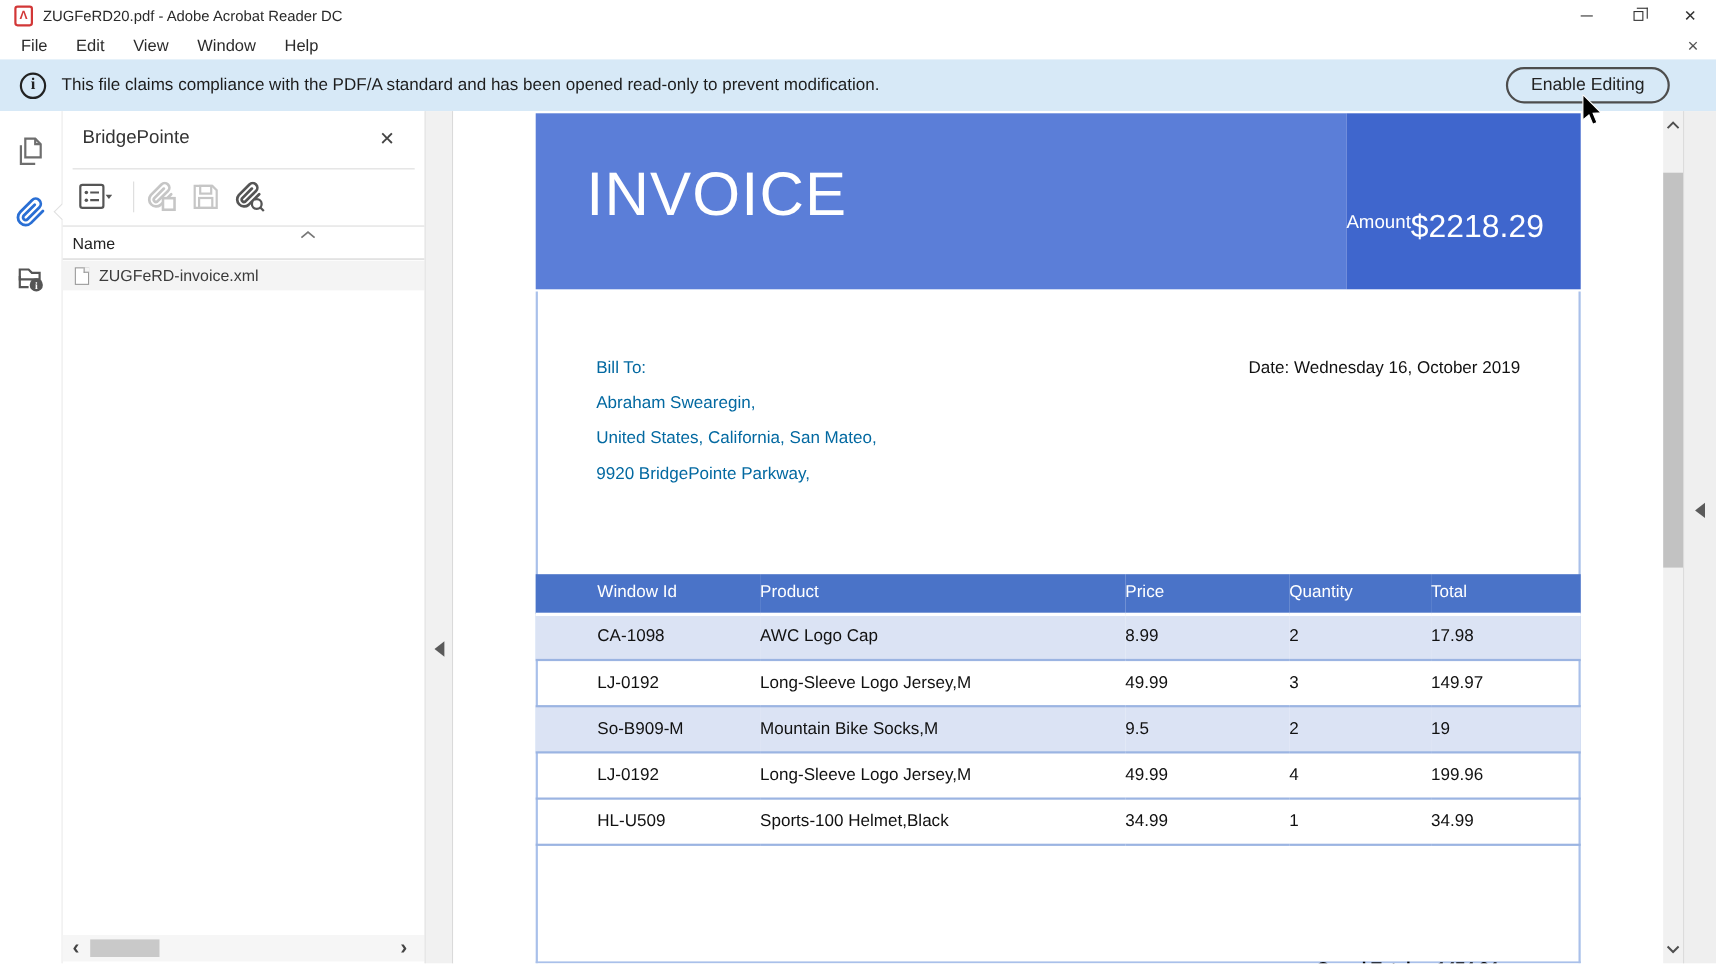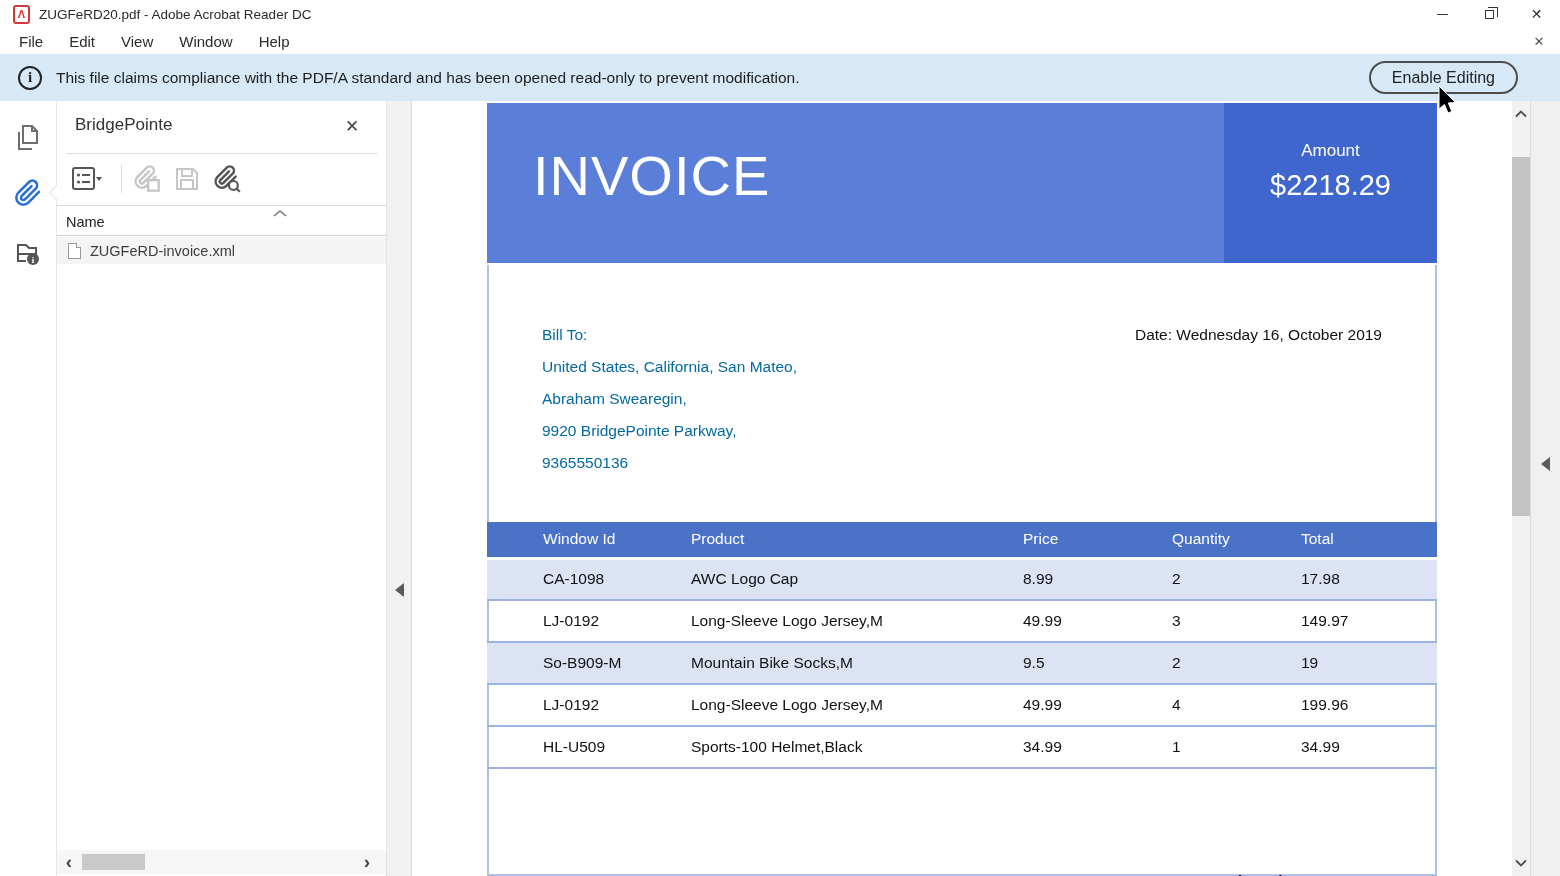--- a/index.html
+++ b/index.html
@@ -62,21 +62,21 @@
   .collapse-left { position:absolute; left:329px; top:0; width:26px; height:775px; background:#f1f1f1; border-left:1px solid #e3e3e3; border-right:1px solid #d8d8d8; }
   .panel-wrap { position:absolute; left:57px; top:0; width:355px; height:775px; }
   .tri-left { width:0; height:0; border-top:7px solid transparent; border-bottom:7px solid transparent; border-right:9px solid #5a5a5a; position:absolute; }
 
   
   .viewport { position:absolute; left:412px; top:0; width:1100px; height:775px; background:#fff; overflow:hidden; }
   .page { position:absolute; left:75px; top:2px; width:950px; height:773px; background:#fff; }
 
   .inv-header { position:absolute; left:0; top:0; width:950px; height:160px; }
   .inv-header-light { position:absolute; left:0; top:0; width:737px; height:160px; background:#5b7ed8; }
-  .inv-header-dark { position:absolute; left:737px; top:0; width:213px; height:160px; background:#3f66cd; display:flex; flex-direction:column; align-items:center; padding-top:38px; }
+  .inv-header-dark { position:absolute; left:737px; top:0; width:213px; height:160px; background:#3f66cd; display:flex; flex-direction:row; align-items:center; padding-top:38px; }
   .inv-title { position:absolute; left:46px; top:40px; font-size:56px; color:#fff; letter-spacing:1px; }
   .amount-label { font-size:17px; color:#fff; }
   .amount-value { font-size:29px; color:#fff; margin-top:8px; }
 
   .inv-body { position:absolute; left:0; top:162px; width:950px; height:611px; border:2px solid #a9c0ea; border-top:none; background:#fff; }
 
   .billto { position:absolute; left:55px; top:216px; font-size:15.5px; line-height:32px; color:#0369a1; }
   .inv-meta { position:absolute; right:55px; top:216px; font-size:15.5px; line-height:32px; color:#111; text-align:right; }
 
   .inv-table { position:absolute; left:0; top:419px; width:950px; border-collapse:collapse; table-layout:fixed; font-size:15.5px; }
@@ -243,24 +243,23 @@
           <div class="amount-label">Amount</div>
           <div class="amount-value">$2218.29</div>
         </div>
         <div class="inv-title">INVOICE</div>
       </div>
 
       <div class="inv-body"></div>
 
       <div class="billto">
         <div>Bill To:</div>
+        <div>Abraham Swearegin,</div>
         <div>United States, California, San Mateo,</div>
-        <div>Abraham Swearegin,</div>
         <div>9920 BridgePointe Parkway,</div>
-        <div>9365550136</div>
       </div>
 
       <div class="inv-meta">
         <div>Date: Wednesday 16, October 2019</div>
       </div>
 
       <table class="inv-table">
         <colgroup>
             <col class="c1">
             <col class="c2">

